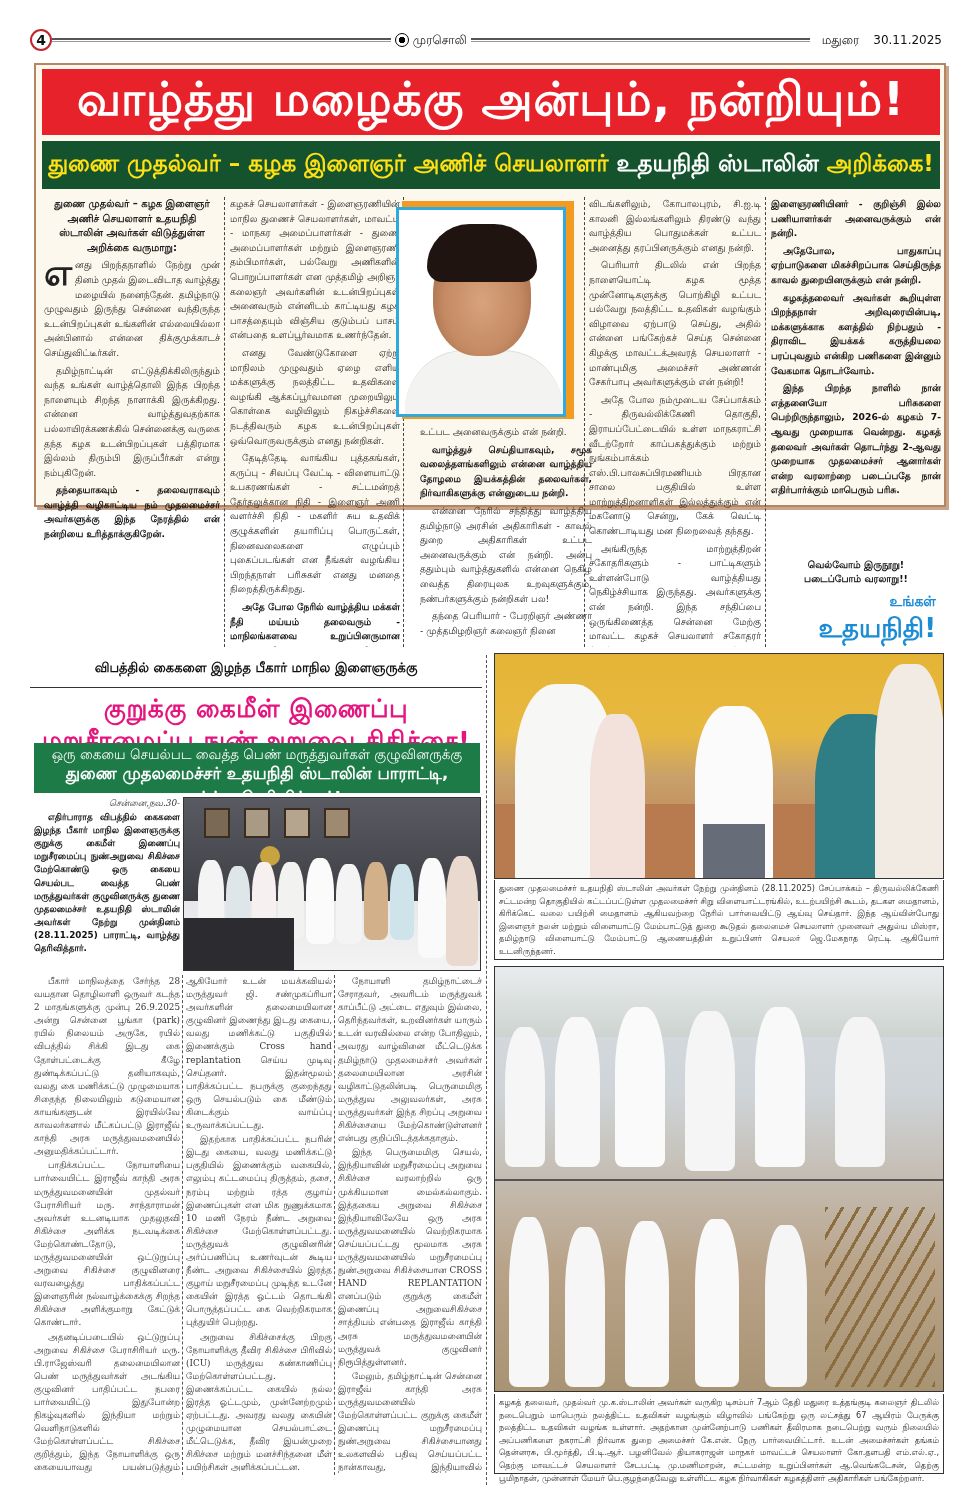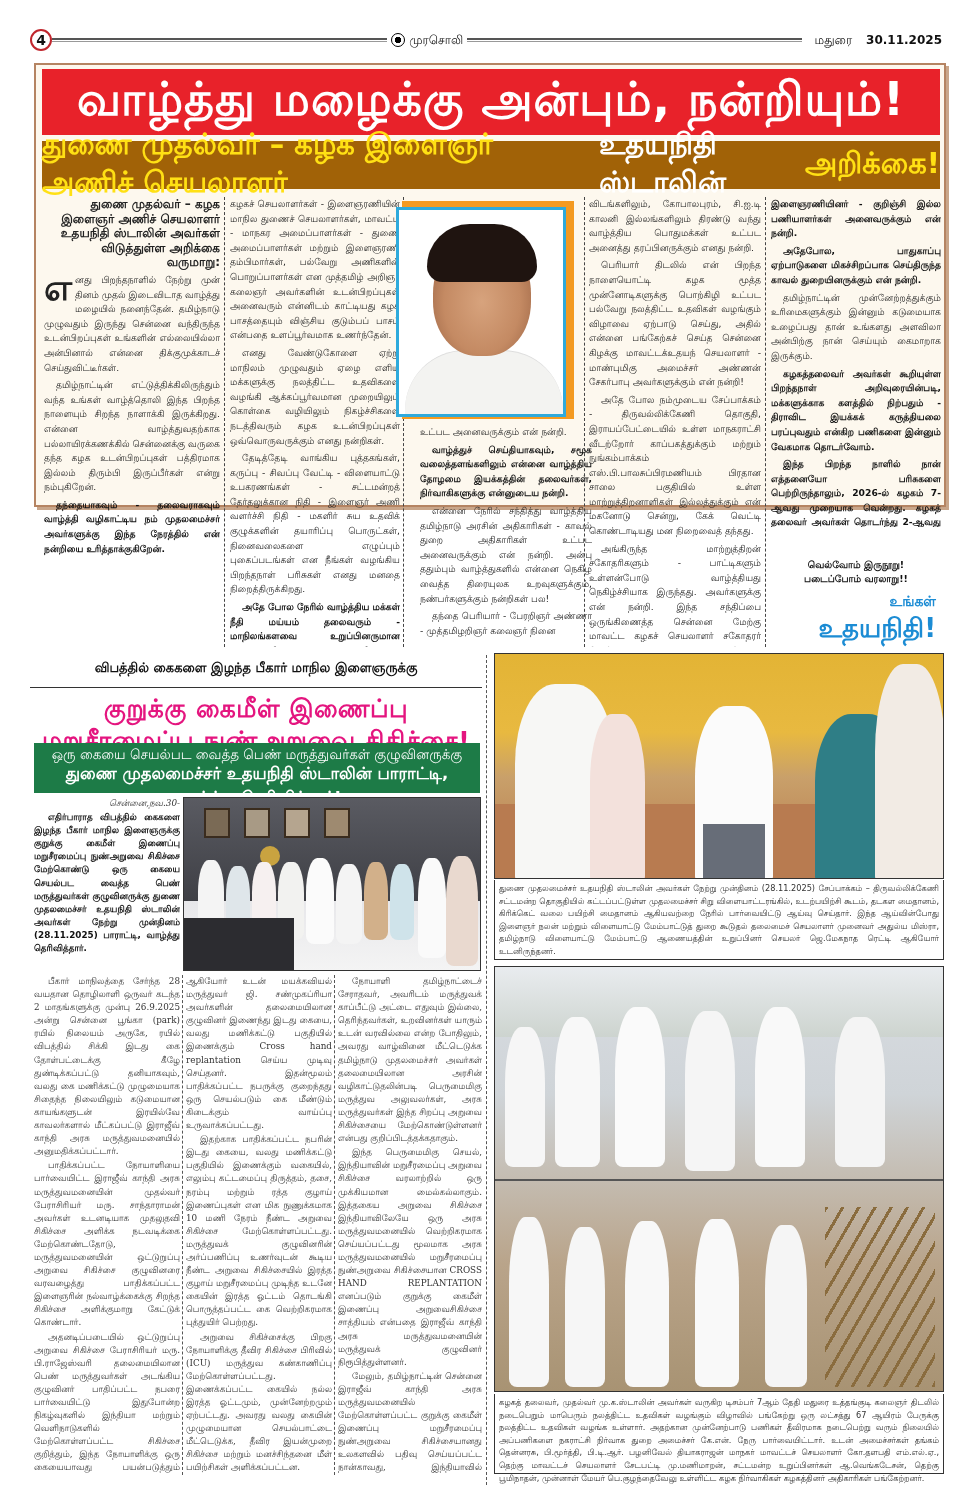--- a/index.html
+++ b/index.html
@@ -3,29 +3,29 @@
 <meta charset="utf-8">
 <style>
 *{box-sizing:border-box;margin:0;padding:0}
 body{width:972px;height:1500px;background:#fff;font-family:"DejaVu Sans",sans-serif;color:#111;position:relative;overflow:hidden}
 .masthead{position:absolute;left:30px;top:30px;width:912px;height:20px;display:flex;align-items:center}
 .pg{width:22px;height:22px;border:2px solid #c0262d;border-radius:50%;display:flex;align-items:center;justify-content:center;font-weight:bold;font-size:14px;background:#fff;z-index:2}
 .rule{flex:1;height:4px;border-top:2px solid #555;border-bottom:1px solid #999}
 .brand{display:flex;align-items:center;gap:4px;padding:0 4px;font-size:12px}
 .logo{width:14px;height:14px;border:1.5px solid #000;border-radius:50%;display:inline-block;background:radial-gradient(circle,#000 35%,#fff 40%)}
 .dateline{display:flex;gap:14px;font-size:12px;padding-left:12px}
-.dateline b{font-weight:bold}
+.dateline b{font-weight:normal}
 .box1{position:absolute;left:34px;top:63px;width:912px;height:444px;background:#fdf8ee;border:2px solid #b58462;box-shadow:3px 3px 0 #c9a68a}
 .h-red{position:absolute;left:6px;top:4px;width:898px;height:66px;background:#e8222a;color:#fff;font-weight:bold;font-size:46px;display:flex;align-items:center;justify-content:center;letter-spacing:1px}
-.h-blue{position:absolute;left:6px;top:76px;width:898px;height:48px;background:#a16207;font-weight:bold;font-size:29px;display:flex;align-items:center;justify-content:center;gap:8px}
+.h-blue{position:absolute;left:6px;top:76px;width:898px;height:48px;background:#14532d;font-weight:bold;font-size:23px;display:flex;align-items:center;justify-content:center;gap:8px}
 .h-blue .y{color:#ffe014}.h-blue .w{color:#fff}
 .col{position:absolute;top:132px;font-size:9.2px;line-height:14.6px;text-align:justify;overflow:hidden;color:#222}
 .col p{text-indent:12px;margin-bottom:3px}
 .col p.b{font-weight:bold;color:#111}
-.col .lead{font-weight:bold;text-align:right;text-indent:0;font-size:12px}
+.col .lead{font-weight:bold;text-align:center;text-indent:0;font-size:10px}
 .col .dc{float:left;font-size:36px;line-height:30px;font-weight:bold;margin-right:3px}
 .sep{position:absolute;top:132px;height:450px;border-left:1px dashed #444}
 .photo-ud{position:absolute;left:366px;top:136px;width:172px;height:218px;background:#f39a21;padding:0}
 .photo-ud .inner{position:absolute;left:-6px;top:6px;width:170px;height:210px;background:#fff;border:3px solid #2eaadc;overflow:hidden}
 .face{position:absolute;left:34px;top:26px;width:98px;height:120px;border-radius:48% 48% 45% 45%;background:radial-gradient(ellipse at 50% 55%,#d7a37d 0%,#c48a63 55%,#a8704e 80%)}
 .hair{position:absolute;left:28px;top:14px;width:110px;height:58px;border-radius:55px 55px 20px 20px;background:#1f1410}
 .shirt{position:absolute;left:6px;top:140px;width:158px;height:80px;border-radius:60px 60px 0 0;background:#f3f3f1;border-top:1px solid #ddd}
 .sign{position:absolute;right:8px;text-align:center;font-weight:bold;color:#1c8cd4}
 .sign.s1{top:528px;font-size:14px}
 .sign.s2{top:548px;font-size:26px}
@@ -100,31 +100,30 @@
   <div class="col" style="left:384px;top:360px;width:172px;height:222px">
     <p style="text-indent:0">உட்பட அனைவருக்கும் என் நன்றி.</p>
     <p class="b">வாழ்த்துச் செய்தியாகவும், சமூக வலைத்தளங்களிலும் என்னை வாழ்த்திய தோழமை இயக்கத்தின் தலைவர்கள், நிர்வாகிகளுக்கு என்னுடைய நன்றி.</p>
     <p>என்னை நேரில் சந்தித்து வாழ்த்திய தமிழ்நாடு அரசின் அதிகாரிகள் - காவல் துறை அதிகாரிகள் உட்பட அனைவருக்கும் என் நன்றி. அன்பு ததும்பும் வாழ்த்துகளில் என்னை நெகிழ வைத்த திரையுலக உறவுகளுக்கும், நண்பர்களுக்கும் நன்றிகள் பல!</p>
     <p>தந்தை பெரியார் - பேரறிஞர் அண்ணா - முத்தமிழறிஞர் கலைஞர் நினை</p>
   </div>
   <div class="sep" style="left:548px"></div>
 
   <div class="col" style="left:553px;width:172px;height:450px">
     <p style="text-indent:0">விடங்களிலும், கோபாலபுரம், சி.ஐ.டி காலனி இல்லங்களிலும் திரண்டு வந்து வாழ்த்திய பொதுமக்கள் உட்பட அனைத்து தரப்பினருக்கும் எனது நன்றி.</p>
-    <p>பெரியார் திடலில் என் பிறந்த நாளையொட்டி கழக மூத்த முன்னோடிகளுக்கு பொற்கிழி உட்பட பல்வேறு நலத்திட்ட உதவிகள் வழங்கும் விழாவை ஏற்பாடு செய்து, அதில் என்னை பங்கேற்கச் செய்த சென்னை கிழக்கு மாவட்டக்உதயந் செயலாளர் - மாண்புமிகு அமைச்சர் அண்ணன் சேகர்பாபு அவர்களுக்கும் என் நன்றி!</p>
+    <p>பெரியார் திடலில் என் பிறந்த நாளையொட்டி கழக மூத்த முன்னோடிகளுக்கு பொற்கிழி உட்பட பல்வேறு நலத்திட்ட உதவிகள் வழங்கும் விழாவை ஏற்பாடு செய்து, அதில் என்னை பங்கேற்கச் செய்த சென்னை கிழக்கு மாவட்டக்அவரத் செயலாளர் - மாண்புமிகு அமைச்சர் அண்ணன் சேகர்பாபு அவர்களுக்கும் என் நன்றி!</p>
     <p>அதே போல நம்முடைய சேப்பாக்கம் - திருவல்லிக்கேணி தொகுதி, இராயப்பேட்டையில் உள்ள மாநகராட்சி வீடற்றோர் காப்பகத்துக்கும் மற்றும் நுங்கம்பாக்கம் எஸ்.பி.பாலசுப்பிரமணியம் பிரதான சாலை பகுதியில் உள்ள மாற்றுத்திறனாளிகள் இல்லத்துக்கும் என் மகனோடு சென்று, கேக் வெட்டி கொண்டாடியது மன நிறைவைத் தந்தது.</p>
     <p>அங்கிருந்த மாற்றுத்திறன் சகோதரிகளும் - பாட்டிகளும் உள்ளன்போடு வாழ்த்தியது நெகிழ்ச்சியாக இருந்தது. அவர்களுக்கு என் நன்றி. இந்த சந்திப்பை ஒருங்கிணைத்த சென்னை மேற்கு மாவட்ட கழகச் செயலாளர் சகோதரர் நே.சிற்றரசு அவர்களுக்கு என் நன்றி.</p>
 
   </div>
   <div class="sep" style="left:729px"></div>
 
   <div class="col" style="left:735px;width:170px;height:330px">
     <p class="b" style="text-indent:0">இளைஞரணியினர் - குறிஞ்சி இல்ல பணியாளர்கள் அனைவருக்கும் என் நன்றி.</p>
     <p class="b">அதேபோல, பாதுகாப்பு ஏற்பாடுகளை மிகச்சிறப்பாக செய்திருந்த காவல் துறையினருக்கும் என் நன்றி.</p>
-    <p>தமிழ்நாட்டின் முன்னேற்றத்துக்கும் உரிமைகளுக்கும் இன்னும் கடுமையாக உழைப்பது தான் உங்களது அளவிலா அன்பிற்கு நான் செய்யும் கைமாறாக இருக்கும்.</p>
     <p class="b">கழகத்தலைவர் அவர்கள் கூறியுள்ள பிறந்தநாள் அறிவுரையின்படி, மக்களுக்காக களத்தில் நிற்பதும் - திராவிட இயக்கக் கருத்தியலை பரப்புவதும் என்கிற பணிகளை இன்னும் வேகமாக தொடர்வோம்.</p>
     <p class="b">இந்த பிறந்த நாளில் நான் எத்தனையோ பரிசுகளை பெற்றிருந்தாலும், 2026-ல் கழகம் 7-ஆவது முறையாக வென்றது. கழகத் தலைவர் அவர்கள் தொடர்ந்து 2-ஆவது முறையாக முதலமைச்சர் ஆனார்கள் என்ற வரலாற்றை படைப்பதே நான் எதிர்பார்க்கும் மாபெரும் பரிசு.</p>
 
   </div>
   <div class="closing" style="top:494px;left:650px;width:340px">வெல்வோம் இருநூறு!</div>
   <div class="closing" style="top:508px;left:650px;width:340px">படைப்போம் வரலாறு!!</div>
   <div class="sign s1">உங்கள்</div>
   <div class="sign s2">உதயநிதி!</div>
 </div>
 

